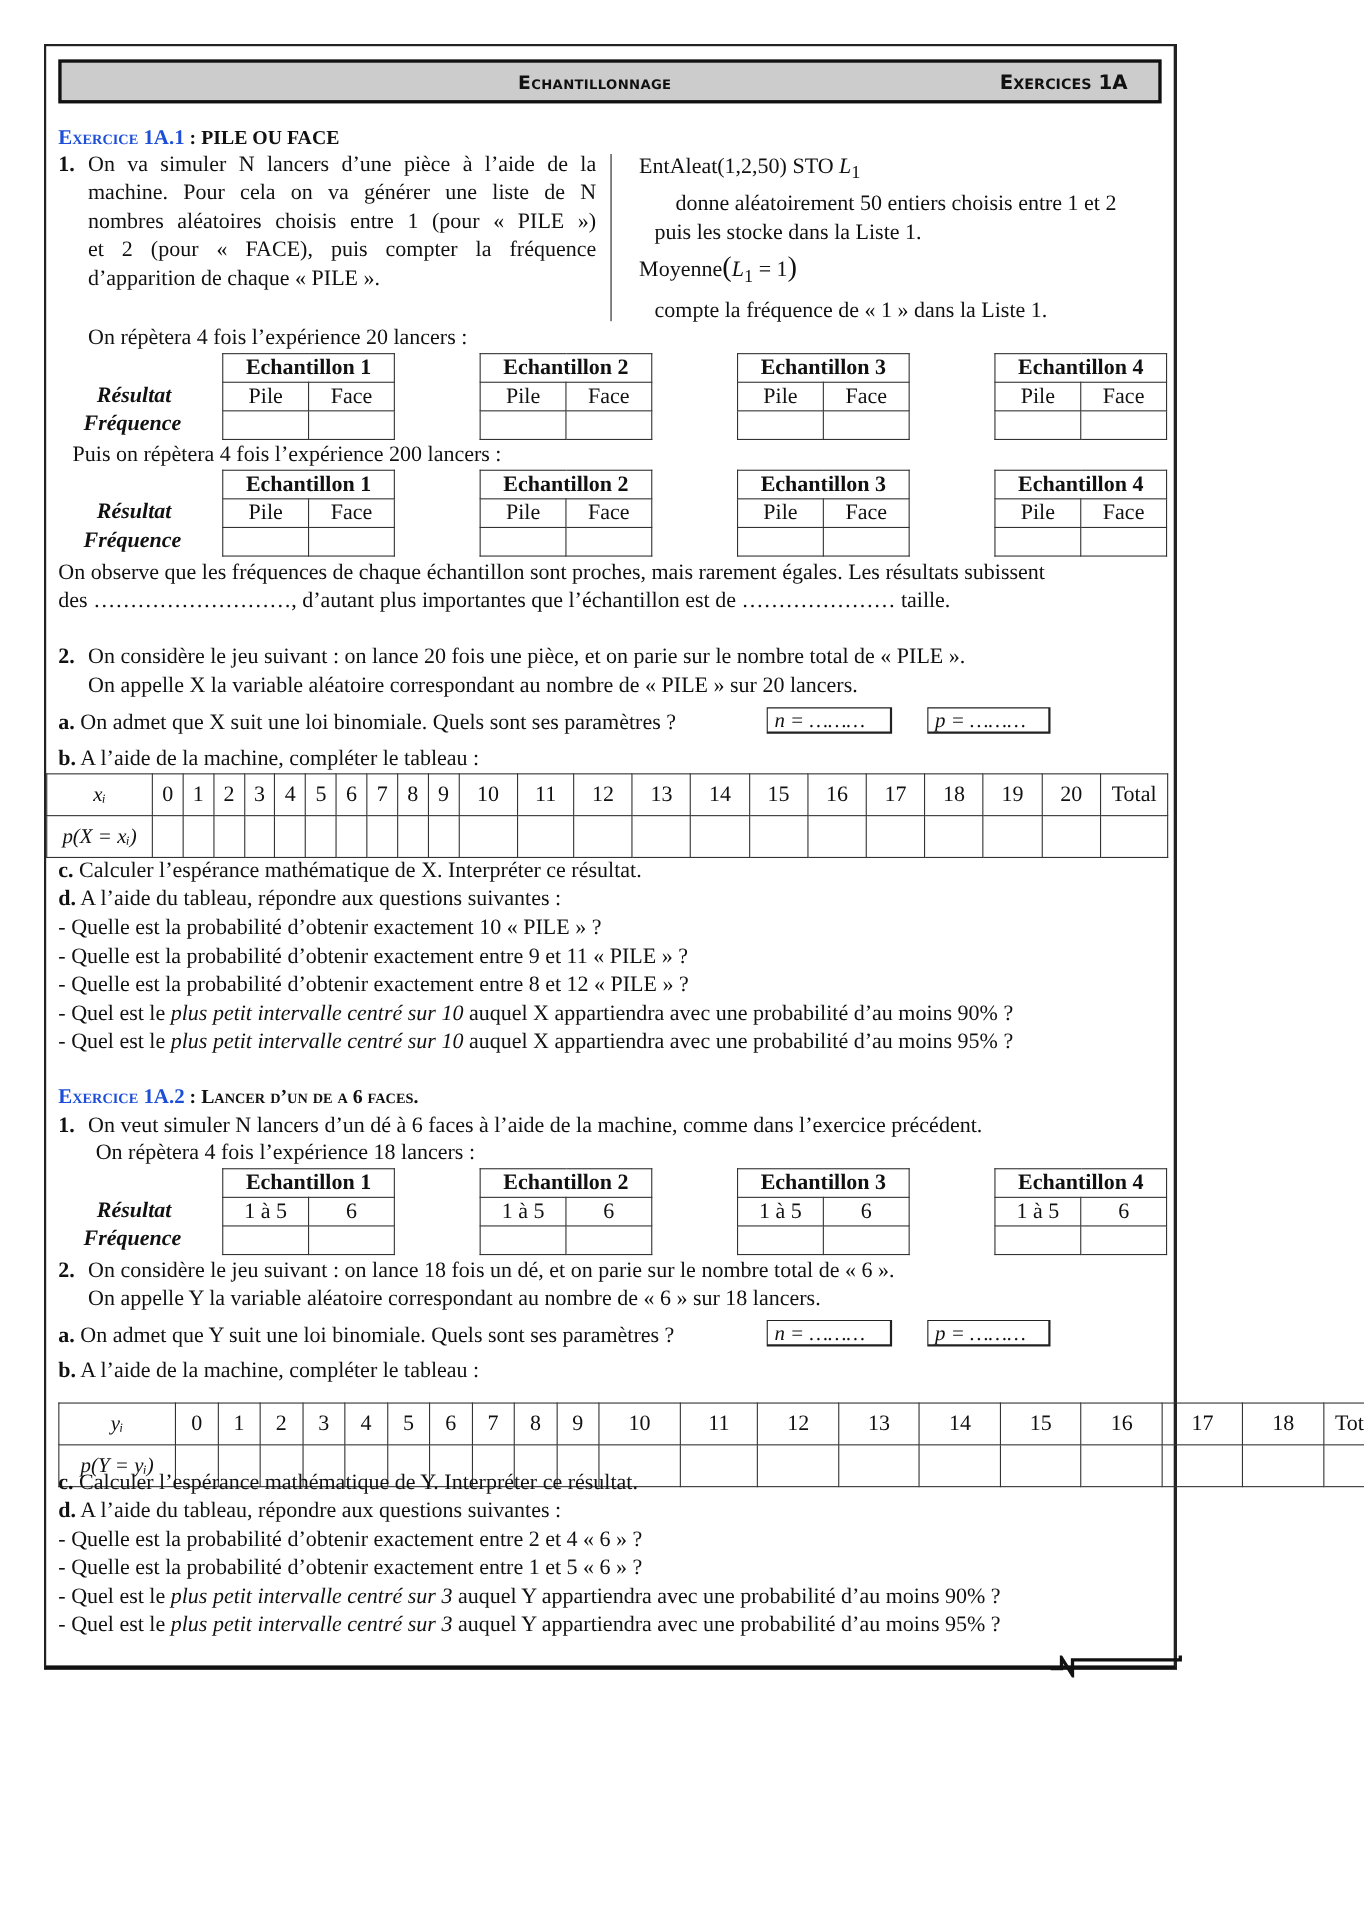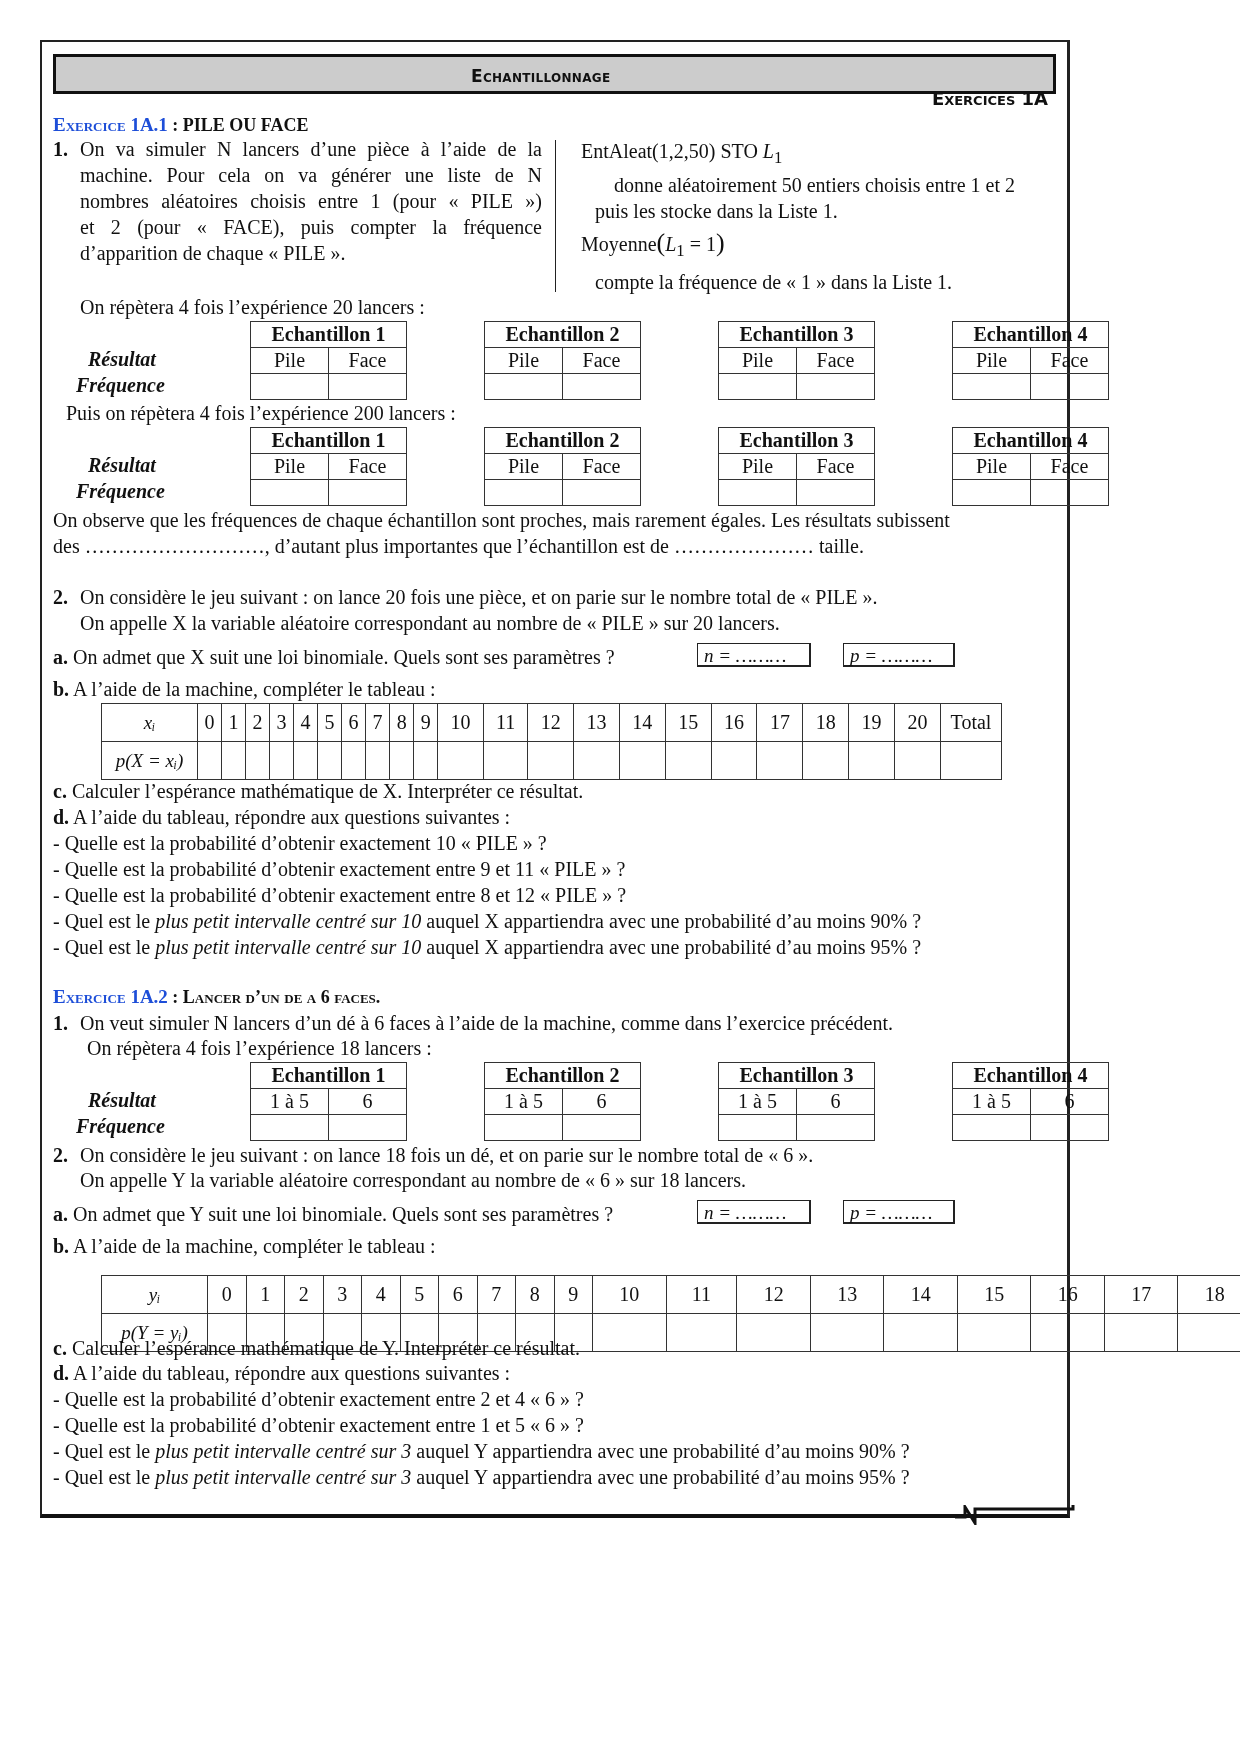--- a/index.html
+++ b/index.html
@@ -5,30 +5,30 @@
   html, body { margin:0; padding:0; background:#ffffff; }
   body { width:1240px; height:1754px; position:relative; overflow:hidden;
          font-family:"Liberation Serif", serif; color:#111; }
   .frame { position:absolute; left:40px; top:40px; width:1030px; height:1478px;
            border:2px solid #222; border-right-width:3px; border-bottom:4px solid #111; box-sizing:border-box; }
   .notch { position:absolute; left:955px; top:1505px; width:120px; height:20px; }
   .header { position:absolute; left:53px; top:54px; width:1003px; height:40px;
             background:#cccccc; border:3px solid #111; box-sizing:border-box;
             font-family:"DejaVu Sans", sans-serif; font-weight:bold; font-size:17px; }
   .header .title { position:absolute; left:415px; top:9px; font-variant:small-caps; letter-spacing:0.3px; }
-  .header .ex { position:absolute; right:5px; top:8px; font-size:18px; font-variant:small-caps;margin-top:23px; }
+  .header .ex { position:absolute; right:28px; top:8px; font-size:18px; font-variant:small-caps; }
   .abs { position:absolute; white-space:nowrap; font-size:20px; line-height:26px; }
   .ex-title { font-size:18px; font-weight:bold; }
   .ex-title .num { color:#1d4ed8; font-variant:small-caps; font-size:19px; }
   .ex-title .sub { font-variant:small-caps; }
   .b { font-weight:bold; }
   .i { font-style:italic; }
   .para { position:absolute; font-size:20px; line-height:26px; text-align:justify; }
   .vline { position:absolute; left:555px; top:140px; width:1px; height:152px; background:#222; }
-  table { border-collapse:collapse; position:absolute; font-size:20px;margin-left:48px; }
+  table { border-collapse:collapse; position:absolute; font-size:20px; }
   td { border:1px solid #333; text-align:center; padding:0; }
   .ech td { height:25px; width:77px; }
   .ech td.head { font-weight:bold; font-size:20px; }
   .rowlbl { position:absolute; font-style:italic; font-weight:bold; font-size:20px; }
   .box { position:absolute; border:1px solid #222; border-right-width:2px; border-bottom-width:2px;
          font-size:19px; height:24px; line-height:24px; padding-left:6px; box-sizing:border-box; }
   .prob td { height:37px; }
   .prob td.lbl { width:95px; font-style:italic; font-size:19px; }
   .prob td.total { width:60px; }
 </style>
@@ -216,21 +216,21 @@
 <div class="abs" style="left:53px;top:644px;">
   <span class="b">a.</span> <span>On admet que X suit une loi binomiale. Quels sont ses paramètres ?</span>
 </div>
 <div class="box i" style="left:697px;top:643px;width:114px;">n = ………</div>
 <div class="box i" style="left:843px;top:643px;width:112px;">p = ………</div>
 
 <div class="abs" style="left:53px;top:676px;">
   <span class="b">b.</span> <span>A l’aide de la machine, compléter le tableau :</span>
 </div>
 
-<table class="prob" id="ex1-prob" style="left:53px;top:703px;width:901px;">
+<table class="prob" id="ex1-prob" style="left:42px;top:703px;width:1020px;">
   <tbody>
       <tr id="ex1-prob-r1">
     <td class="lbl">xᵢ</td>
   <td>0</td>
         <td>1</td>
         <td>2</td>
         <td>3</td>
         <td>4</td>
         <td>5</td>
         <td>6</td>

